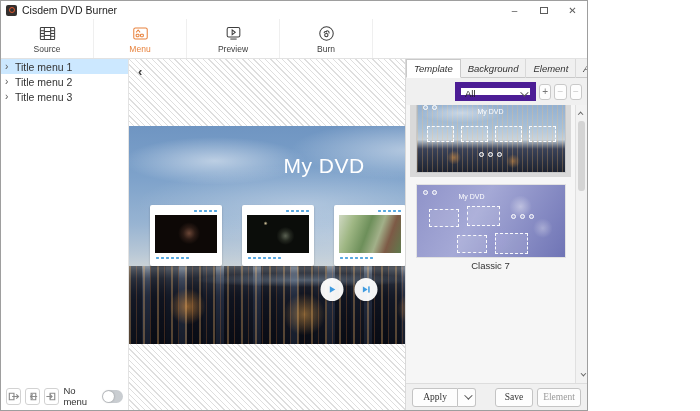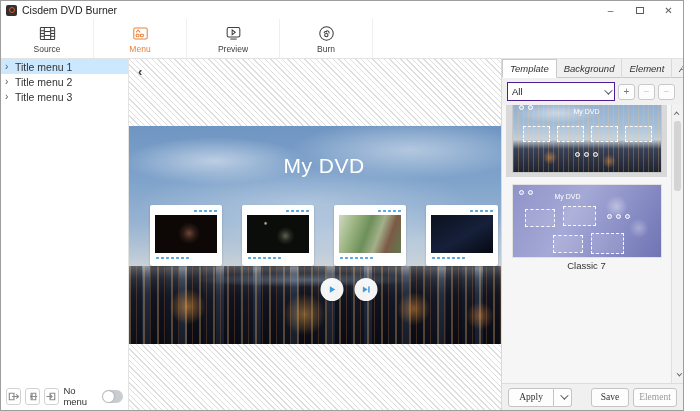--- a/index.html
+++ b/index.html
@@ -1,17 +1,17 @@
 <!DOCTYPE html>
 <html><head>
 <meta charset="utf-8">
 <style>
   * { margin:0; padding:0; box-sizing:border-box; }
   html,body { width:700px; height:411px; font-family:"Liberation Sans", sans-serif; background:#fff; }
-  .app { position:relative; width:684px; height:411px; background:#a16207; border:1px solid #9e9e9e; overflow:hidden; }
+  .app { position:relative; width:588px; height:411px; background:#a16207; border:1px solid #9e9e9e; overflow:hidden; }
 
   
   .titlebar { position:absolute; top:0; left:0; right:0; height:18px; background:#fff; display:flex; align-items:center; padding-left:5px; }
   .appicon { width:11px; height:11px; border-radius:2px; background:#34302e; display:inline-flex; align-items:center; justify-content:center; margin-right:5px; }
   .appicon i { display:block; width:6px; height:6px; border-radius:50%; border:1.5px solid #e2572c; }
   .wintitle { font-size:10.5px; color:#222; }
   .wincontrols { margin-left:auto; display:flex; align-items:center; height:100%; }
   .wc { width:29px; height:100%; display:flex; align-items:center; justify-content:center; font-size:10px; color:#5c5c5c; cursor:default; }
   .wc-max i { display:block; width:8px; height:7px; border:1px solid #5c5c5c; }
 
@@ -77,21 +77,21 @@
   .controls { position:absolute; top:152px; left:50%; transform:translateX(calc(-50% + 25px)); display:flex; gap:11px; }
   .ctl { width:23px; height:23px; border-radius:50%; background:rgba(255,255,255,.95); display:flex; align-items:center; justify-content:center; cursor:pointer; box-shadow:0 1px 2px rgba(0,0,0,.25); }
   .ctl svg { width:11px; height:11px; }
 
   
   .panel { position:absolute; top:58px; right:0; bottom:0; width:182px; background:#f0f0f0; border-left:1px solid #d9d9d9; }
   .ptabs { display:flex; height:19px; border-bottom:1px solid #c9c9c9; background:#f0f0f0; }
   .ptab { font-size:9.5px; color:#333; padding:0 7px; display:flex; align-items:center; border-right:1px solid #d9d9d9; cursor:pointer; margin-bottom:-1px;font-style:italic; }
   .ptab.active { background:#fff; border:1px solid #c9c9c9; border-bottom:1px solid #fff; }
   .filter-row { height:27px; display:flex; align-items:center; padding:0 5px; gap:3px; }
-  .fselect { width:108px; height:19px; background:#fff; border:1px solid #4c1d95; display:flex; align-items:center; font-size:9.5px; color:#222; padding:0 4px; cursor:pointer; }
+  .fselect { width:108px; height:19px; background:#fff; border:6px solid #4c1d95; display:flex; font-size:9.5px; color:#222; padding:0 4px; cursor:pointer;margin-left:44px; }
   .fselect .chevbox { margin-left:auto; }
   .chev-down { display:inline-block; width:6px; height:6px; border-right:1px solid #555; border-bottom:1px solid #555; transform:rotate(45deg) translateY(-2px); }
   .chev-up { display:inline-block; width:6px; height:6px; border-right:1px solid #555; border-bottom:1px solid #555; transform:rotate(-135deg) translateY(-2px); }
   .mini { width:17px; height:16px; background:#fdfdfd; border:1px solid #c9c9c9; border-radius:3px; font-size:10px; color:#777; display:flex; align-items:center; justify-content:center; cursor:pointer; }
   .mini.disabled { color:#c8c8c8; }
   .tlist { position:absolute; top:46px; left:0; right:0; bottom:27px; background:#f6f6f6; overflow:hidden; }
   .tlist-inner { margin:-10px 0 0 0; padding:0 16px 0 4px; }
   .titem { padding:5px 5px 5px 5px; margin-bottom:3px; cursor:pointer; }
   .titem.selected { background:#d9d9d9; }
   .tcap { text-align:center; font-size:9.5px; color:#333; margin-top:3px; height:12px; }

